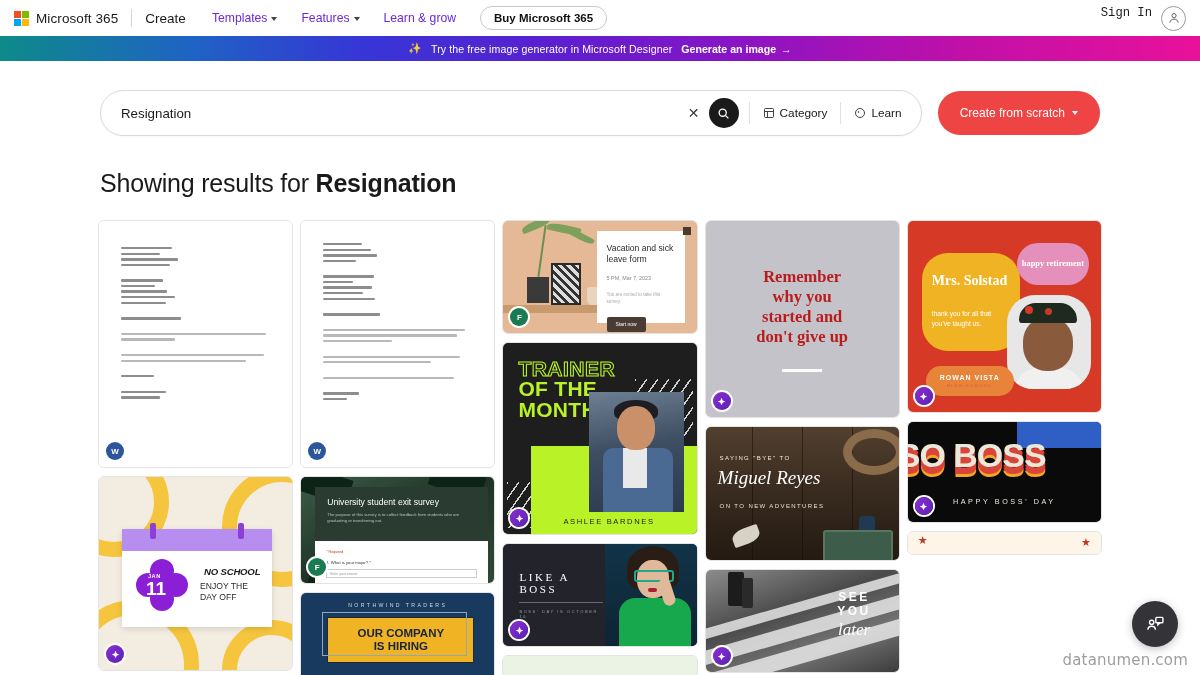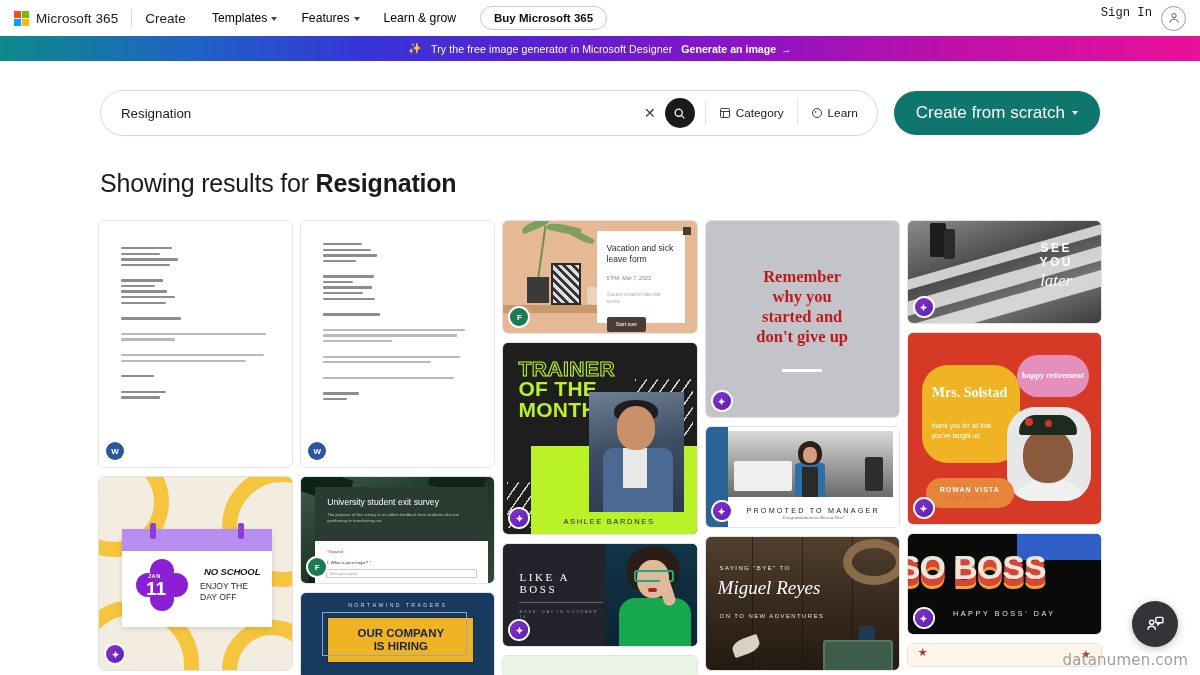--- a/index.html
+++ b/index.html
@@ -25,21 +25,21 @@
   .ms-squares {
     width: 15px; height: 15px;
     display: grid; grid-template-columns: 7px 7px; grid-template-rows: 7px 7px;
     gap: 1px;
   }
   .sq { width: 7px; height: 7px; display: block; }
   .ms-name { font-size: 13.5px; color: #1a1a1a; letter-spacing: .1px; }
   .nav-div { width: 1px; height: 18px; background: #d6d6d6; margin: 0 13px; }
   .nav-create { font-size: 13.5px; color: #1a1a1a; margin-right: 26px; }
   .nav-item {
-    font-size: 12.2px; color: #000000;
+    font-size: 12.2px; color: #6d28d9;
     margin-right: 24px; display: flex; align-items: center; gap: 4px;
     white-space: nowrap;
   }
   .caret {
     width: 0; height: 0;
     border-left: 3.5px solid transparent;
     border-right: 3.5px solid transparent;
     border-top: 4px solid #444;
     display: inline-block;
     margin-top: 1px;
@@ -105,23 +105,23 @@
     margin-right: 8px; flex: none;
   }
   .vdiv { width: 1px; height: 22px; background: #e0e0e0; margin: 0 2px; }
   .filter-btn {
     display: flex; align-items: center; gap: 5px;
     font-size: 11.8px; color: #1a1a1a; padding: 0 11px;
     white-space: nowrap;
   }
   .scratch-btn {
     height: 44px; border-radius: 23px;
-    background: #0f766e; color: #fff;
+    background: #ef4444; color: #fff;
     display: flex; align-items: center; justify-content: center; gap: 7px;
-    padding: 0 22px; font-size: 17px; white-space: nowrap;
+    padding: 0 22px; font-size: 12px; white-space: nowrap;
   }
   .caret-w {
     width: 0; height: 0;
     border-left: 3.5px solid transparent;
     border-right: 3.5px solid transparent;
     border-top: 4.5px solid #fff;
   }
 
   
   .heading {
@@ -691,45 +691,20 @@
       </div>
       <i class="remember-rule"></i>
     </div>
     <span class="badge designer">
       <svg width="9" height="9" viewBox="0 0 24 24" fill="#fff">
           <path d="M12 2 L9 9 L2 12 L9 15 L12 22 L15 15 L22 12 L15 9 Z"></path>
         </svg>
     </span>
   </div>
 
-  <div class="card">
-    <div class="promo">
-      <div class="promo-blue"></div>
-      <div class="promo-main">
-        <div class="promo-photo">
-          <i class="pm-machine"></i>
-            <i class="pm-machine2"></i>
-          <div class="pm-person">
-              <i class="pm-shirt"></i>
-              <i class="pm-apron"></i>
-              <i class="pm-hair"></i>
-              <i class="pm-face"></i>
-            </div>
-        </div>
-        <div class="promo-t">PROMOTED TO MANAGER</div>
-        <i class="promo-rule"></i>
-        <div class="promo-s">Congratulations to Kassia Oso!</div>
-      </div>
-    </div>
-    <span class="badge designer">
-      <svg width="9" height="9" viewBox="0 0 24 24" fill="#fff">
-          <path d="M12 2 L9 9 L2 12 L9 15 L12 22 L15 15 L22 12 L15 9 Z"></path>
-        </svg>
-    </span>
-  </div>
 
   <div class="card">
     <div class="miguel">
       <i class="plank" style="left:24%"></i>
         <i class="plank" style="left:50%"></i>
         <i class="plank" style="left:76%"></i>
       <i class="hat"></i>
       <span class="mg-t1">SAYING "BYE" TO</span>
       <span class="mg-t2">Miguel Reyes</span>
       <span class="mg-t3">ON TO NEW ADVENTURES</span>

